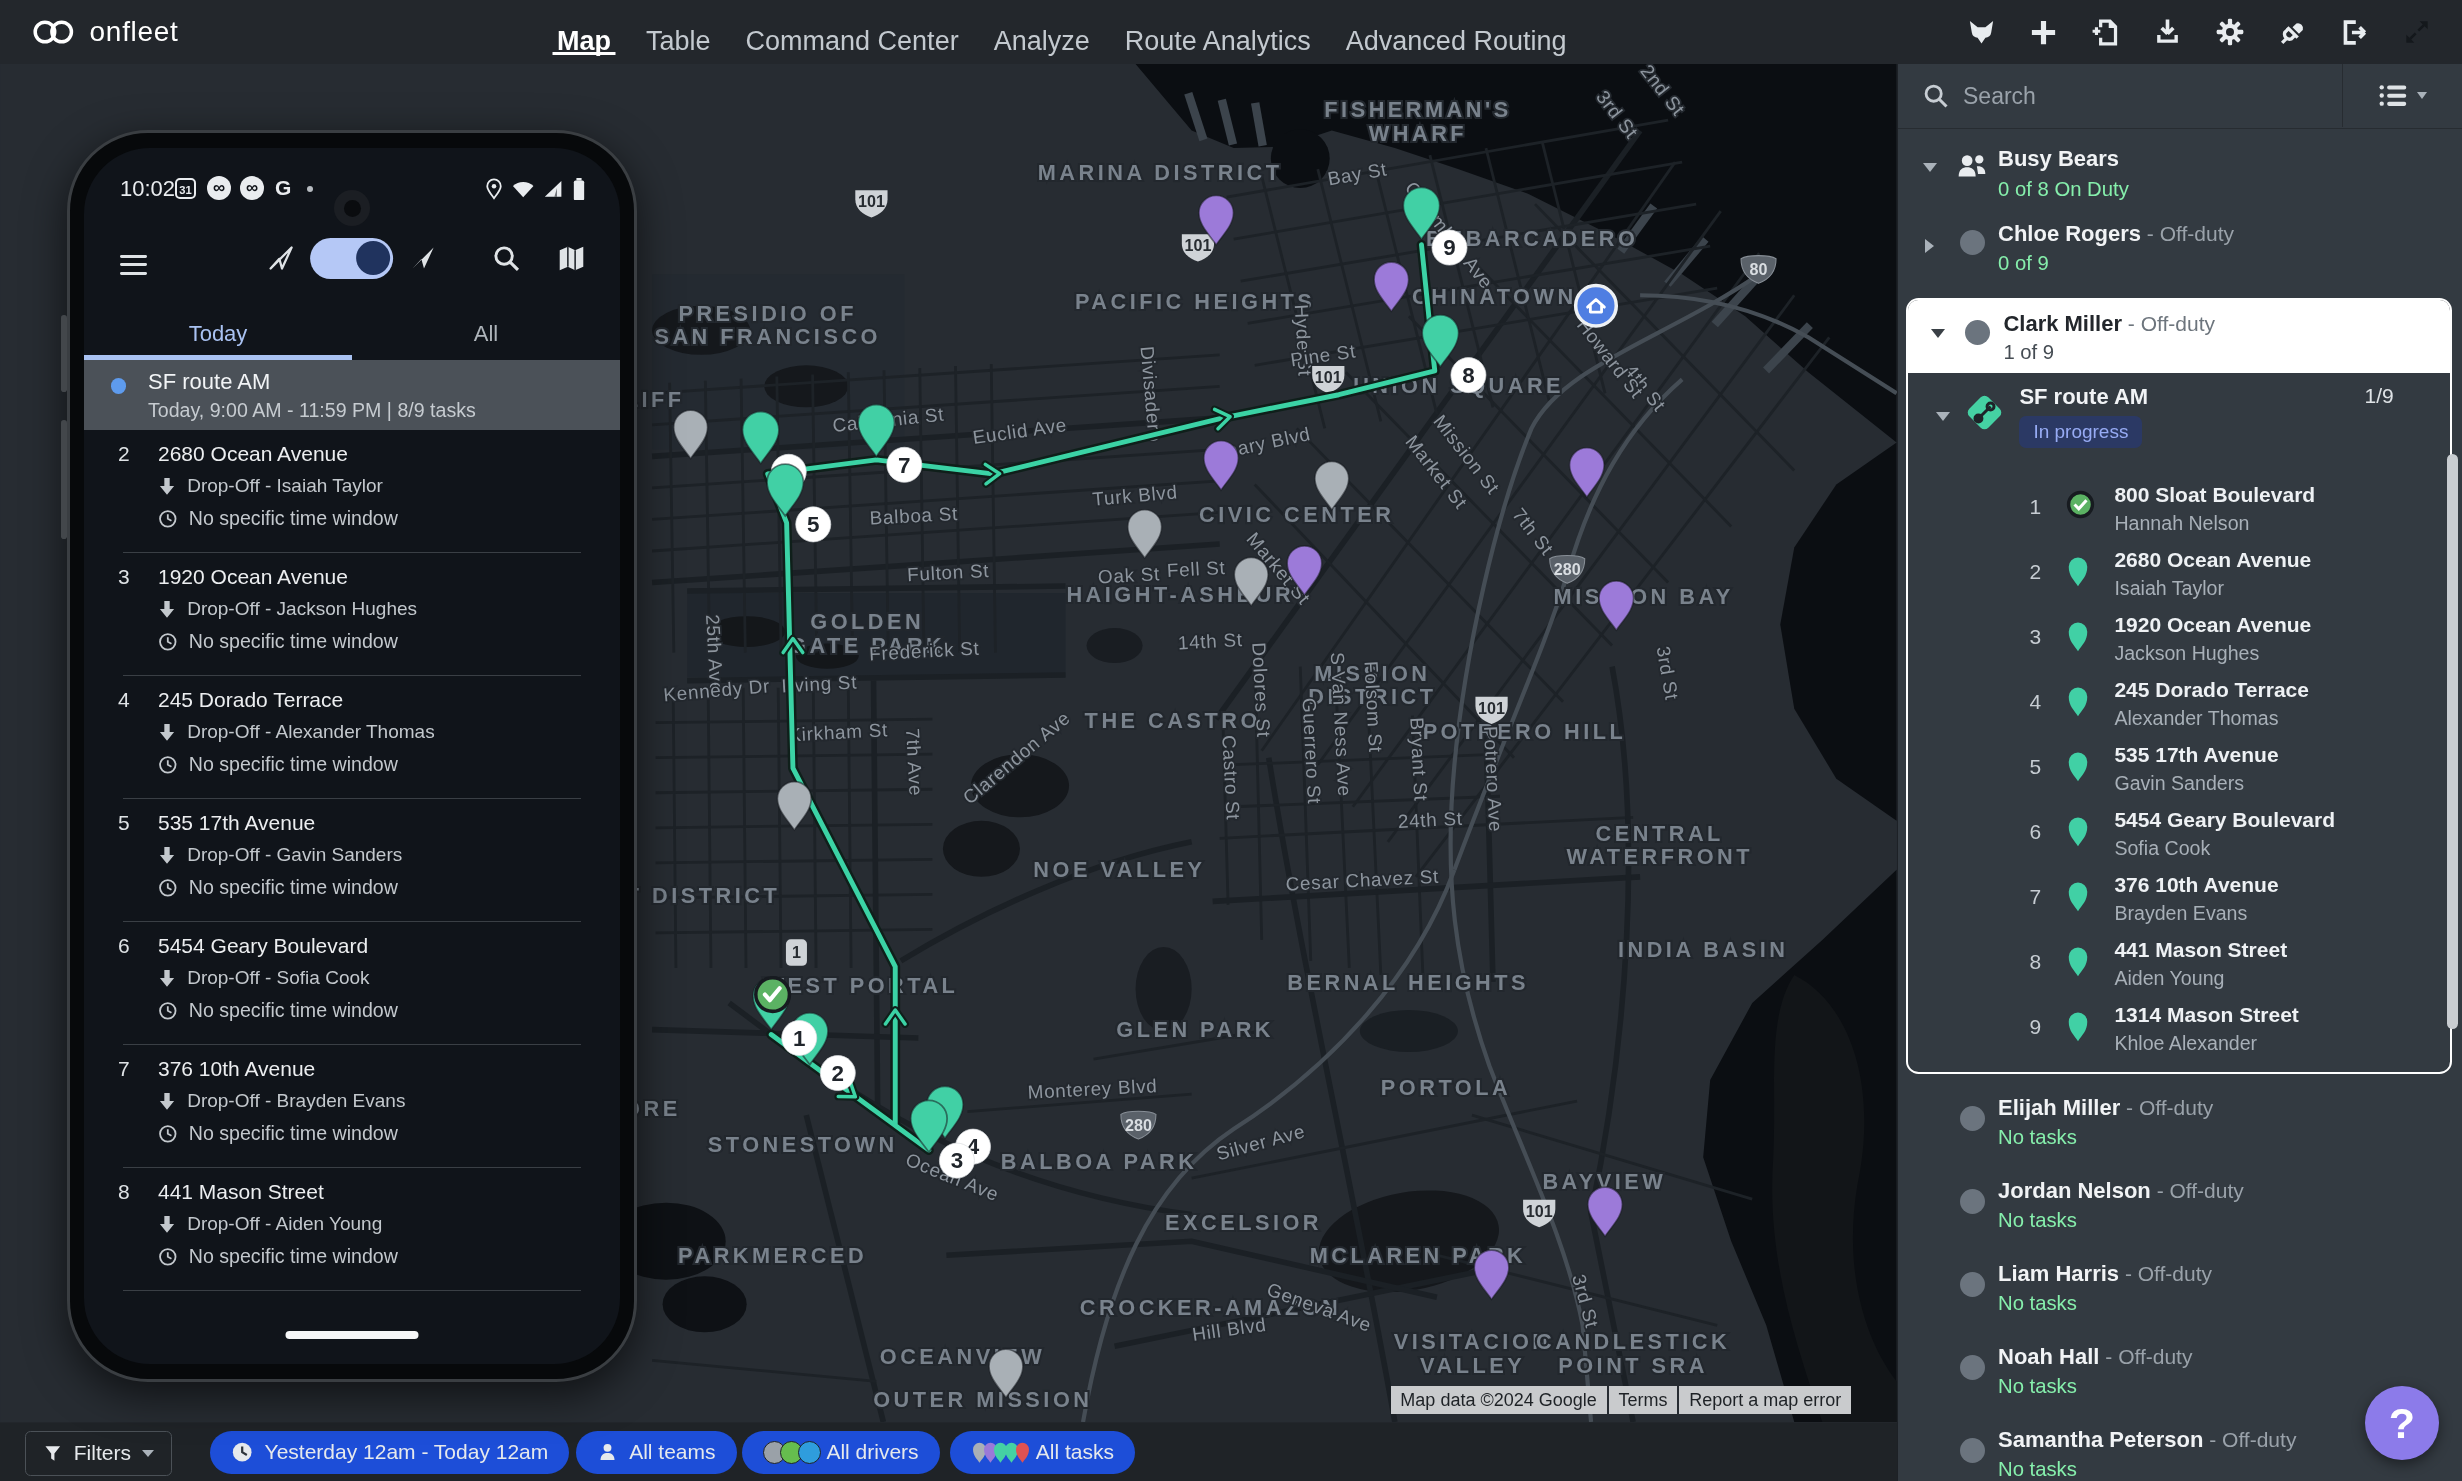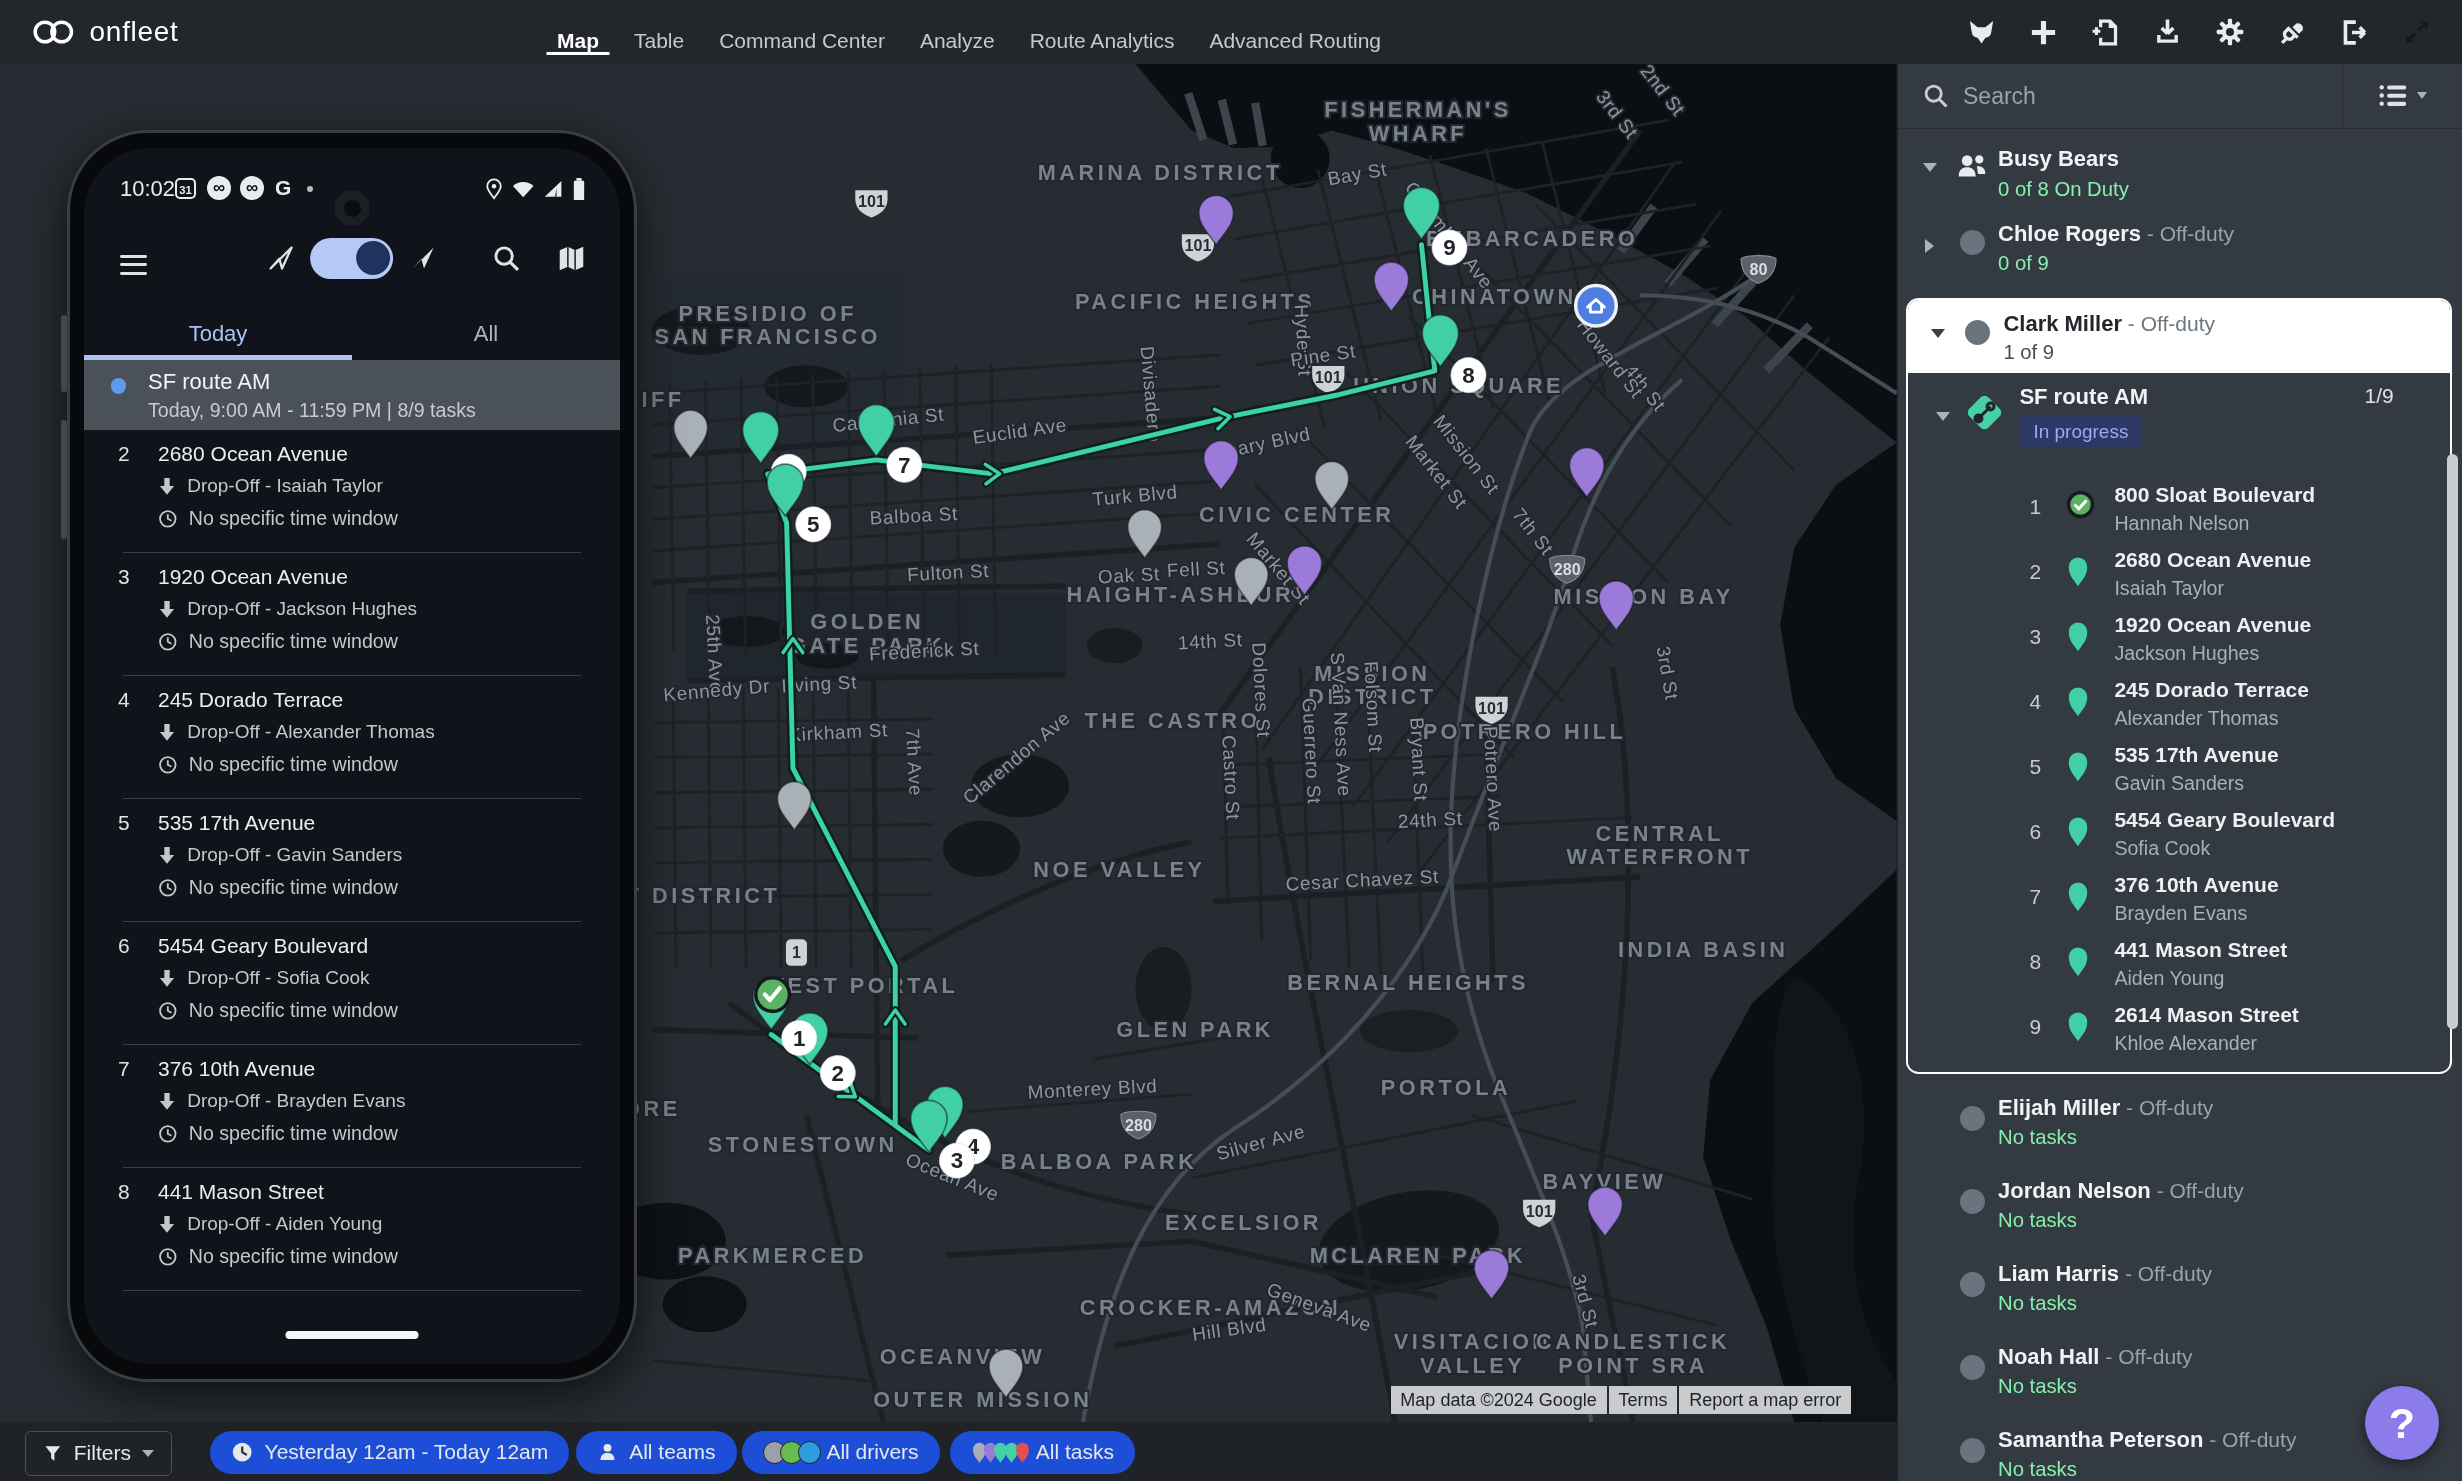--- a/index.html
+++ b/index.html
@@ -4,21 +4,21 @@
 <style>
   html,body{margin:0;padding:0;}
   body{width:2462px;height:1482px;position:relative;overflow:hidden;background:#22262b;
        font-family:"Liberation Sans",sans-serif;-webkit-font-smoothing:antialiased;}
 
   
   #topnav{position:absolute;left:0;top:0;width:2462px;height:64px;background:#23272c;z-index:30;}
   #logo{position:absolute;left:31px;top:0;height:64px;display:flex;align-items:center;gap:12.6px;}
   #logo .logotext{color:#fff;font-size:28px;font-weight:300;letter-spacing:0.7px;}
   .nav-menu{position:absolute;left:557px;top:0;height:64px;display:flex;gap:35px;align-items:center;}
-  .nav-item{color:#c3c9cf;font-size:21px;position:relative;height:46px;line-height:64px;cursor:pointer;white-space:nowrap;}
+  .nav-item{color:#c3c9cf;font-size:27px;position:relative;height:46px;line-height:64px;cursor:pointer;white-space:nowrap;}
   .nav-item.active{color:#fff;font-weight:bold;}
   .nav-item.active::after{content:"";position:absolute;left:50%;transform:translateX(-50%);bottom:0;width:63px;height:3.5px;background:#fff;}
   .nav-actions{position:absolute;right:29px;top:0;height:64px;display:flex;gap:31px;align-items:center;}
   .nav-actions svg{display:block;}
 
   
   #map-area{position:absolute;left:0;top:64px;width:1897px;height:1358px;background:#272c32;overflow:hidden;}
   #map-svg{position:absolute;left:0;top:0;}
   .al{fill:#79828c;font-size:31px;font-weight:bold;letter-spacing:5px;text-anchor:middle;
       paint-order:stroke;stroke:#22272d;stroke-width:6px;}
@@ -797,21 +797,21 @@
             </svg></span>
     <span class="s-addr">441 Mason Street</span>
     <span class="s-rec">Aiden Young</span>
   </div>
 
   <div class="stop">
     <span class="s-num">9</span>
     <span class="s-ico"><svg width="24" height="32" viewBox="0 0 28 38">
               <path d="M14,37 C9.5,30 3,25 3,14 a11,11 0 1 1 22,0 C25,25 18.5,30 14,37 Z" fill="#41d0a5"></path>
             </svg></span>
-    <span class="s-addr">2614 Mason Street</span>
+    <span class="s-addr">1314 Mason Street</span>
     <span class="s-rec">Khloe Alexander</span>
   </div>
 </div>
   </div>
 
   <div id="drivers-below">
   <div class="driver-row srow">
     <span class="avatar"></span>
     <div class="txt">
       <div><span class="d-name">Elijah Miller</span><span class="d-status"> - Off-duty</span></div>

